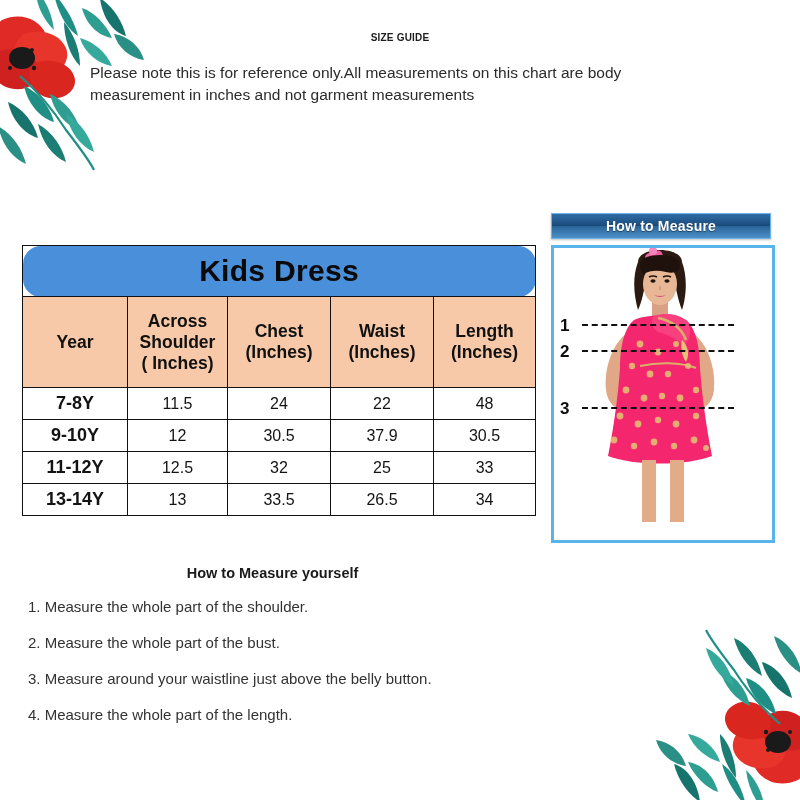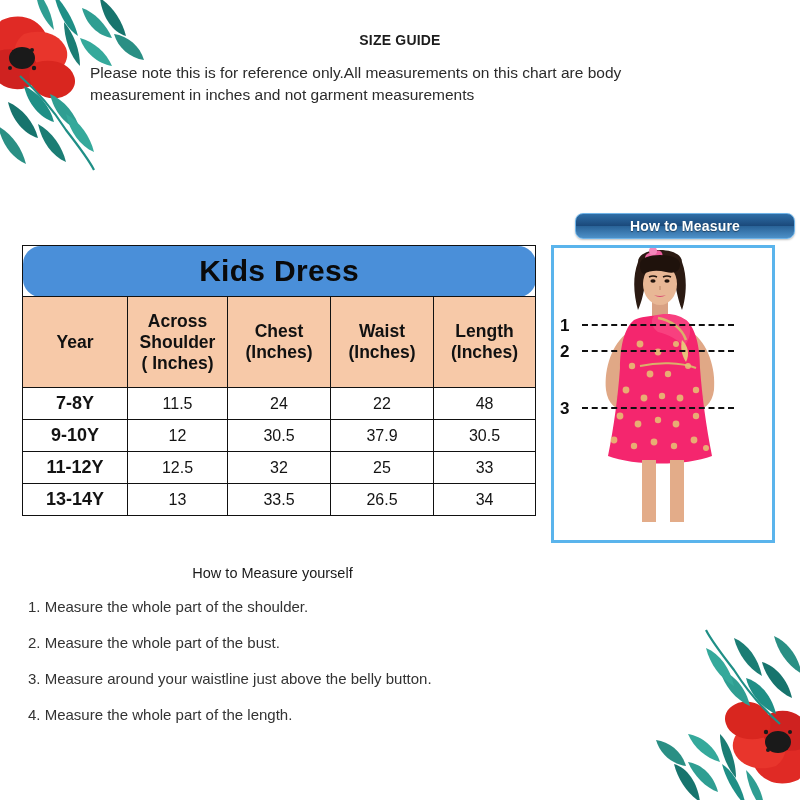--- a/index.html
+++ b/index.html
@@ -24,21 +24,21 @@
   .floral-br { right: -6px; bottom: -10px; width: 150px; height: 200px;
                transform: rotate(180deg); }
 
   
   .size-guide-title {
     position: absolute;
     left: 0;
     top: 32px;
     width: 800px;
     text-align: center;
-    font-size: 14px;
+    font-size: 10px;
     font-weight: bold;
     color: #1c1c1c;
     letter-spacing: 0.2px;
   }
   .intro-note {
     position: absolute;
     left: 90px;
     top: 62px;
     width: 620px;
     text-align: left;
@@ -102,33 +102,32 @@
   col.c-waist   { width: 103px; }
   col.c-length  { width: 102px; }
 
   
   .measure-banner {
     position: absolute;
     left: 551px;
     top: 213px;
     width: 218px;
     height: 24px;
-    border-radius: 8px;
+    border-radius: 0;
     background: linear-gradient(180deg, #2f6ea6 0%, #1b4a7c 48%, #2a6499 52%, #4d90c8 100%);
     border: 1px solid #6fb4e8;
     box-shadow: 0 1px 2px rgba(0,0,0,0.25);
     color: #ffffff;
     font-size: 14px;
     font-weight: bold;
     display: flex;
     align-items: center;
     justify-content: center;
     letter-spacing: 0.2px;
     text-shadow: 0 1px 1px rgba(0,0,0,0.45);
-    margin-left: 24px;
   }
   .measure-photo-frame {
     position: absolute;
     left: 551px;
     top: 245px;
     width: 218px;
     height: 292px;
     border: 3px solid #5ab4ec;
     background: #ffffff;
     overflow: hidden;
@@ -152,21 +151,21 @@
   }
 
   
   .howto-title {
     position: absolute;
     left: 0;
     top: 565px;
     width: 545px;
     text-align: center;
     font-size: 14.5px;
-    font-weight: normal;
+    font-weight: bold;
     color: #1a1a1a;
   }
   .howto-list {
     position: absolute;
     left: 28px;
     top: 598px;
     width: 520px;
     margin: 0;
     padding: 0;
     list-style: none;

